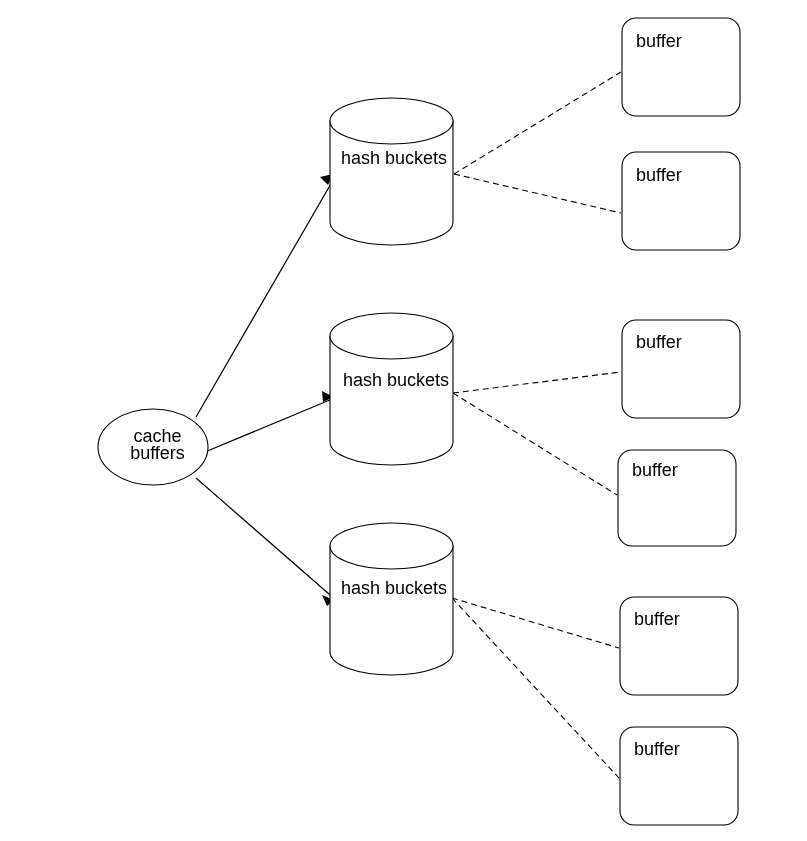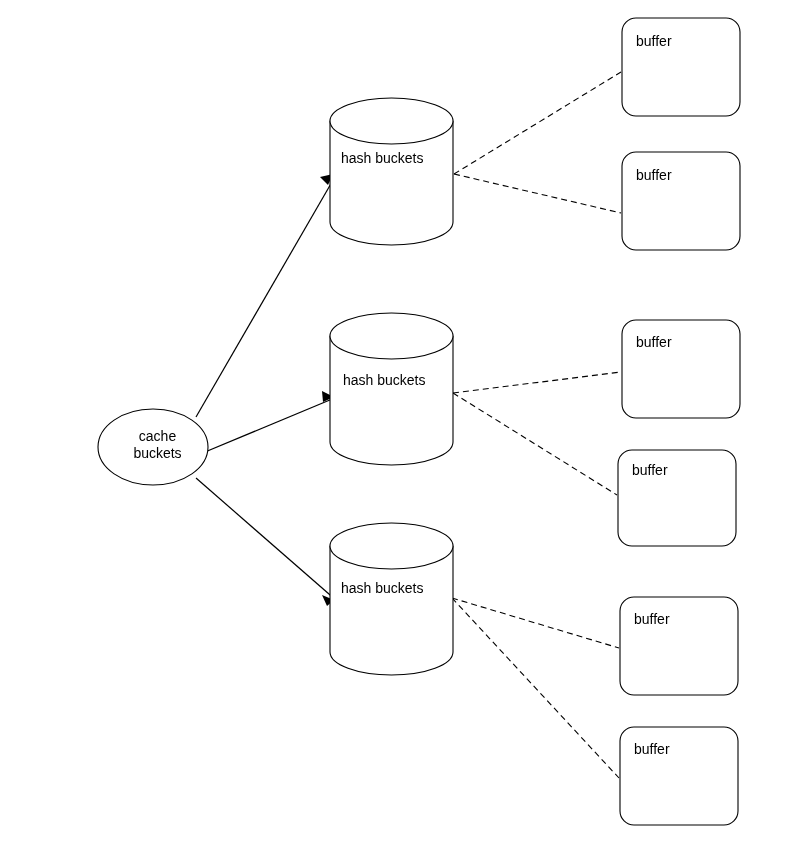--- a/index.html
+++ b/index.html
@@ -39,21 +39,21 @@
     stroke-width: 1.1;
     stroke-dasharray: 6 4;
   }
   .arrowhead {
     fill: #000000;
     stroke: none;
   }
   .node-label {
     position: absolute;
     font-family: "Liberation Sans", sans-serif;
-    font-size: 14px;
+    font-size: 18px;
     line-height: 17px;
     color: #000000;
     white-space: pre;
     pointer-events: none;
   }
   .label-center {
     text-align: center;
   }
 </style>
 </head>
@@ -107,21 +107,21 @@
     <g>
       <rect class="shape-fill" x="622" y="18" width="118" height="98" rx="14" ry="14"></rect>
       <rect class="shape-fill" x="622" y="152" width="118" height="98" rx="14" ry="14"></rect>
       <rect class="shape-fill" x="622" y="320" width="118" height="98" rx="14" ry="14"></rect>
       <rect class="shape-fill" x="618" y="450" width="118" height="96" rx="14" ry="14"></rect>
       <rect class="shape-fill" x="620" y="597" width="118" height="98" rx="14" ry="14"></rect>
       <rect class="shape-fill" x="620" y="727" width="118" height="98" rx="14" ry="14"></rect>
     </g>
   </svg>
 
-  <div class="node-label label-center" style="left:98px; top:428px; width:119px;"><span>cache</span><br><span>buckets</span></div>
+  <div class="node-label label-center" style="left:98px; top:428px; width:119px;"><span>cache</span><br><span>buffers</span></div>
 
   <div class="node-label" style="left:341px; top:150px;">hash buckets</div>
 
   <div class="node-label" style="left:343px; top:372px;">hash buckets</div>
 
   <div class="node-label" style="left:341px; top:580px;">hash buckets</div>
 
   <div class="node-label" style="left:636px; top:33px;">buffer</div>
 
   <div class="node-label" style="left:636px; top:167px;">buffer</div>

